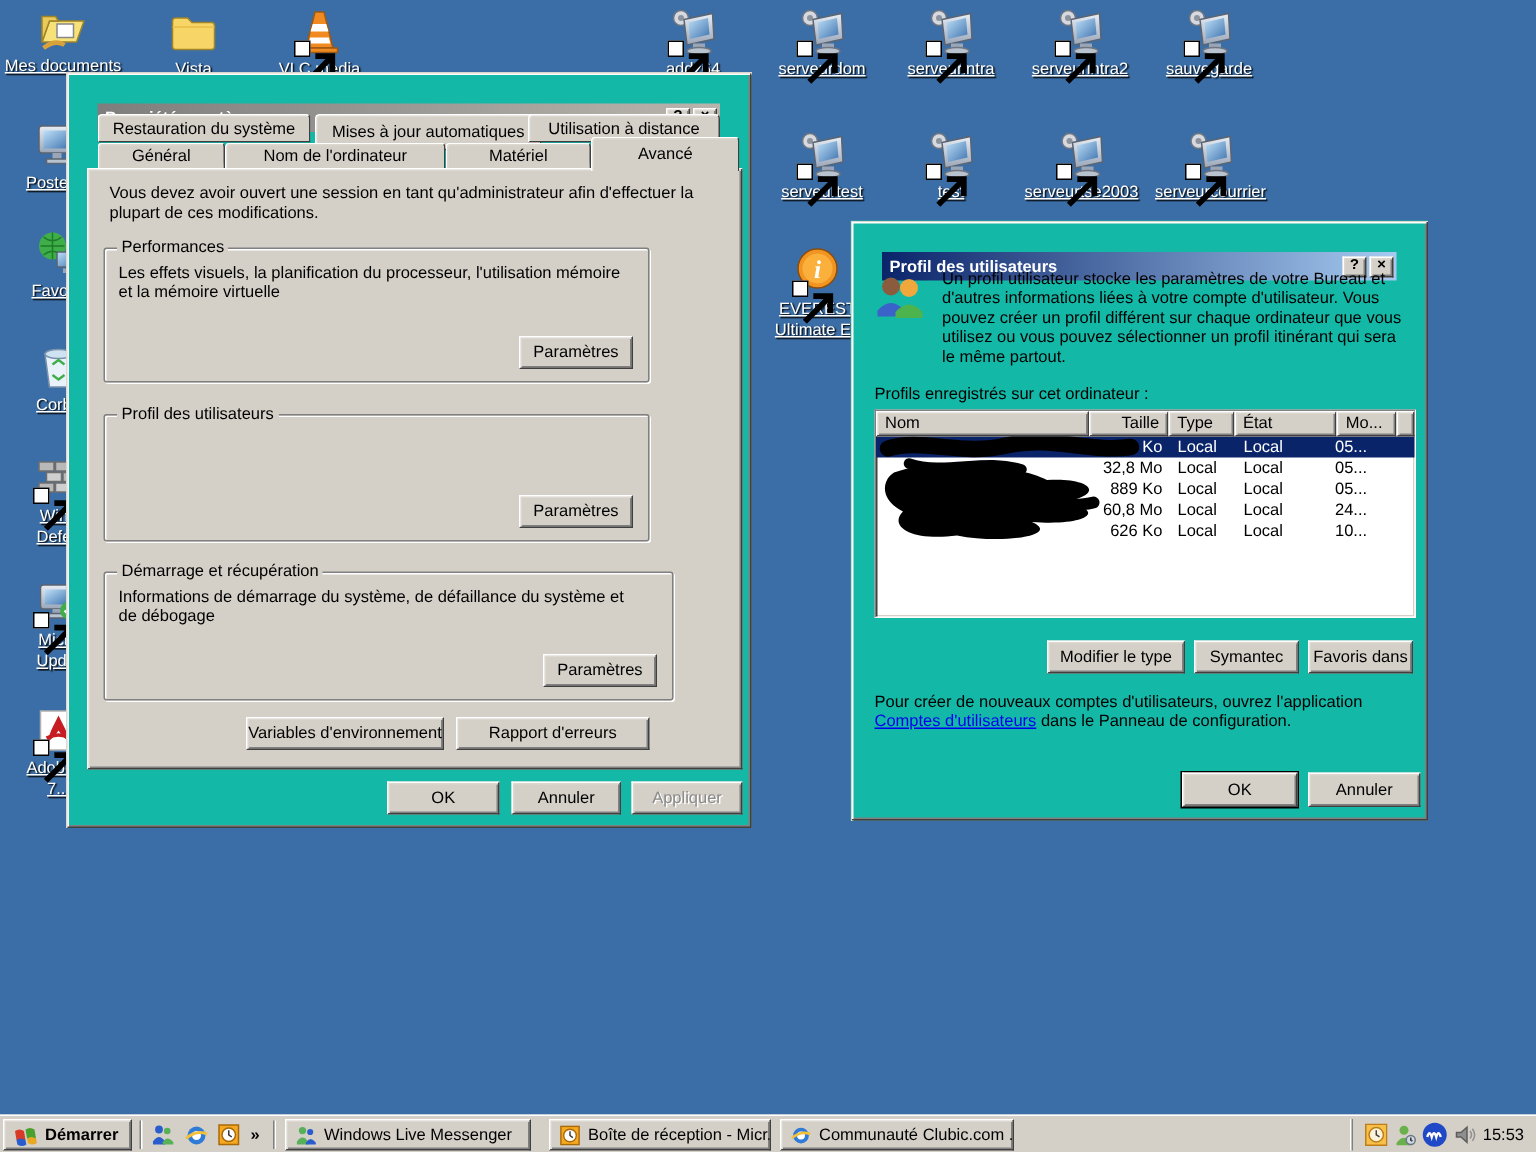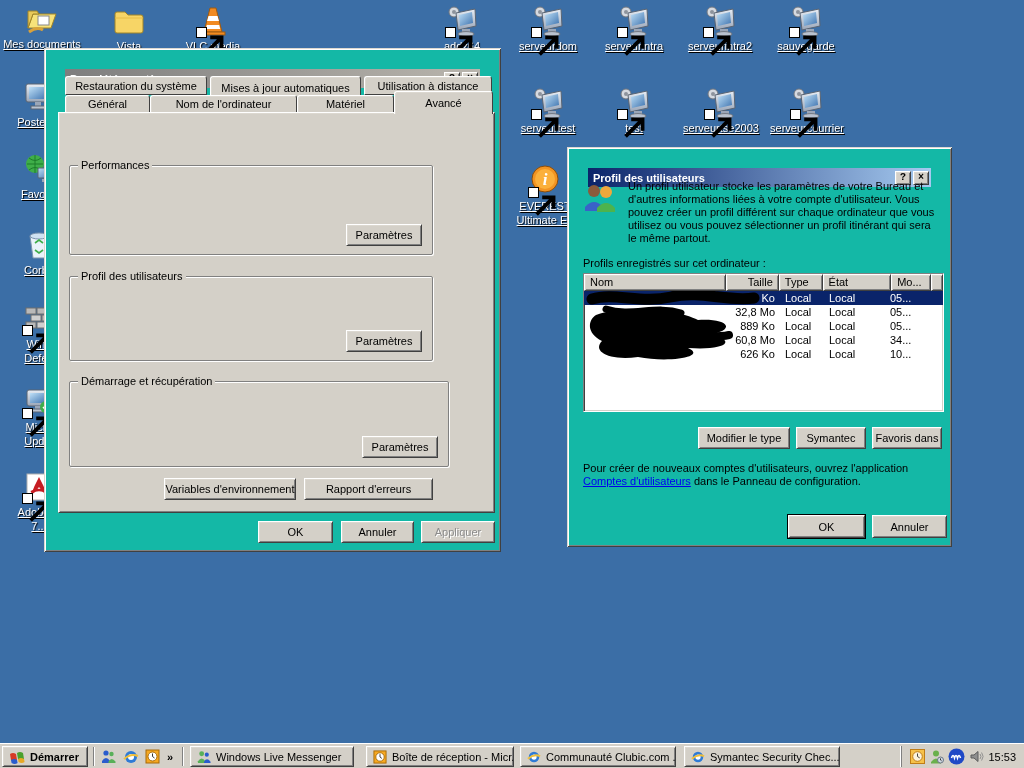--- a/index.html
+++ b/index.html
@@ -434,50 +434,53 @@
     <span class="tb-btn">×</span>
   </div>
   <div style="position:absolute;left:0;top:0;width:451px;height:498px">
 
     <div class="tab back" style="left:21px;top:28px;width:142px;height:19px">
         <span>Restauration du système</span>
       </div>
     <div class="tab back" style="left:166px;top:28px;width:151px;height:24px">
         <span>Mises à jour automatiques</span>
       </div>
-    <div class="tab back" style="left:320px;top:28px;width:128px;height:19px">
+    <div class="tab back" style="left:308px;top:28px;width:128px;height:19px">
         <span>Utilisation à distance</span>
       </div>
     <div class="tab" style="left:21px;top:47px;width:85px;height:18px">
         <span>Général</span>
       </div>
     <div class="tab" style="left:106px;top:47px;width:147px;height:18px">
         <span>Nom de l'ordinateur</span>
       </div>
     <div class="tab" style="left:253px;top:47px;width:97px;height:18px">
         <span>Matériel</span>
       </div>
     <div class="tab active" style="left:350px;top:43px;width:99px;height:23px">
         <span>Avancé</span>
       </div>
 
     <div class="tabpage" style="left:14px;top:64px;width:437px;height:401px">
+      <div class="txt" style="left:14px;top:10px;width:408px">Vous devez avoir ouvert une session en tant qu'administrateur afin d'effectuer la plupart de ces modifications.</div>
 
       <div class="groupbox" style="left:10px;top:52px;width:364px;height:90px">
         <span class="grouplegend">Performances</span>
+        <div class="txt" style="left:9px;top:10px;width:340px">Les effets visuels, la planification du processeur, l'utilisation mémoire et la mémoire virtuelle</div>
         <div class="btn" style="right:10px;bottom:8px;width:76px;height:22px">Paramètres</div>
       </div>
 
       <div class="groupbox" style="left:10px;top:163px;width:364px;height:85px">
         <span class="grouplegend">Profil des utilisateurs</span>
         <div class="btn" style="right:10px;bottom:8px;width:76px;height:22px">Paramètres</div>
       </div>
 
       <div class="groupbox" style="left:10px;top:268px;width:380px;height:86px">
         <span class="grouplegend">Démarrage et récupération</span>
+        <div class="txt" style="left:9px;top:10px;width:345px">Informations de démarrage du système, de défaillance du système et de débogage</div>
         <div class="btn" style="right:10px;bottom:8px;width:76px;height:22px">Paramètres</div>
       </div>
 
       <div class="btn" style="left:105px;top:365px;width:132px;height:22px">Variables d'environnement</div>
       <div class="btn" style="left:245px;top:365px;width:129px;height:22px">Rapport d'erreurs</div>
     </div>
 
     <div class="btn" style="left:214px;top:473px;width:75px;height:22px">OK</div>
     <div class="btn" style="left:297px;top:473px;width:73px;height:22px">Annuler</div>
     <div class="btn disabled" style="left:377px;top:473px;width:74px;height:22px">Appliquer</div>
@@ -530,21 +533,21 @@
         <div class="lv-c num" style="width:53px">889 Ko</div>
         <div class="lv-c" style="width:44px">Local</div>
         <div class="lv-c" style="width:61px">Local</div>
         <div class="lv-c" style="width:40px">05...</div>
       </div>
       <div class="lv-row">
         <div class="lv-c" style="width:143px"></div>
         <div class="lv-c num" style="width:53px">60,8 Mo</div>
         <div class="lv-c" style="width:44px">Local</div>
         <div class="lv-c" style="width:61px">Local</div>
-        <div class="lv-c" style="width:40px">34...</div>
+        <div class="lv-c" style="width:40px">24...</div>
       </div>
       <div class="lv-row">
         <div class="lv-c" style="width:143px"></div>
         <div class="lv-c num" style="width:53px">626 Ko</div>
         <div class="lv-c" style="width:44px">Local</div>
         <div class="lv-c" style="width:61px">Local</div>
         <div class="lv-c" style="width:40px">10...</div>
       </div>
 
       <svg class="scribble" style="left:2px;top:17px" width="190" height="75">
@@ -631,30 +634,20 @@
   <div class="task-btn" style="left:520px;width:156px">
     <span style="display:flex">
         <svg width="14" height="14" viewBox="0 0 16 16">
           <circle cx="8" cy="8" r="6" fill="#2f7bd6"></circle>
           <circle cx="8" cy="8" r="3" fill="#fff"></circle>
           <path d="M1 10 q7 -6 14 -3" stroke="#f2c03a" stroke-width="2" fill="none"></path>
         </svg>
       </span>
     <span>Communauté Clubic.com ...</span>
   </div>
-  <div class="task-btn" style="left:684px;width:156px">
-    <span style="display:flex">
-        <svg width="14" height="14" viewBox="0 0 16 16">
-          <circle cx="8" cy="8" r="6" fill="#2f7bd6"></circle>
-          <circle cx="8" cy="8" r="3" fill="#fff"></circle>
-          <path d="M1 10 q7 -6 14 -3" stroke="#f2c03a" stroke-width="2" fill="none"></path>
-        </svg>
-      </span>
-    <span>Symantec Security Chec...</span>
-  </div>
 
   <div id="tray">
     <span style="display:flex">
         <svg width="15" height="15" viewBox="0 0 15 15">
           <rect x="0.5" y="0.5" width="14" height="14" fill="#f6c14a" stroke="#c07d17"></rect>
           <circle cx="7.5" cy="7.5" r="4.8" fill="#fdf3da" stroke="#c07d17"></circle>
           <path d="M7.5 4.5 v3 l2.2 1.4" stroke="#444" fill="none"></path>
         </svg>
       </span>
     <span style="display:flex">

